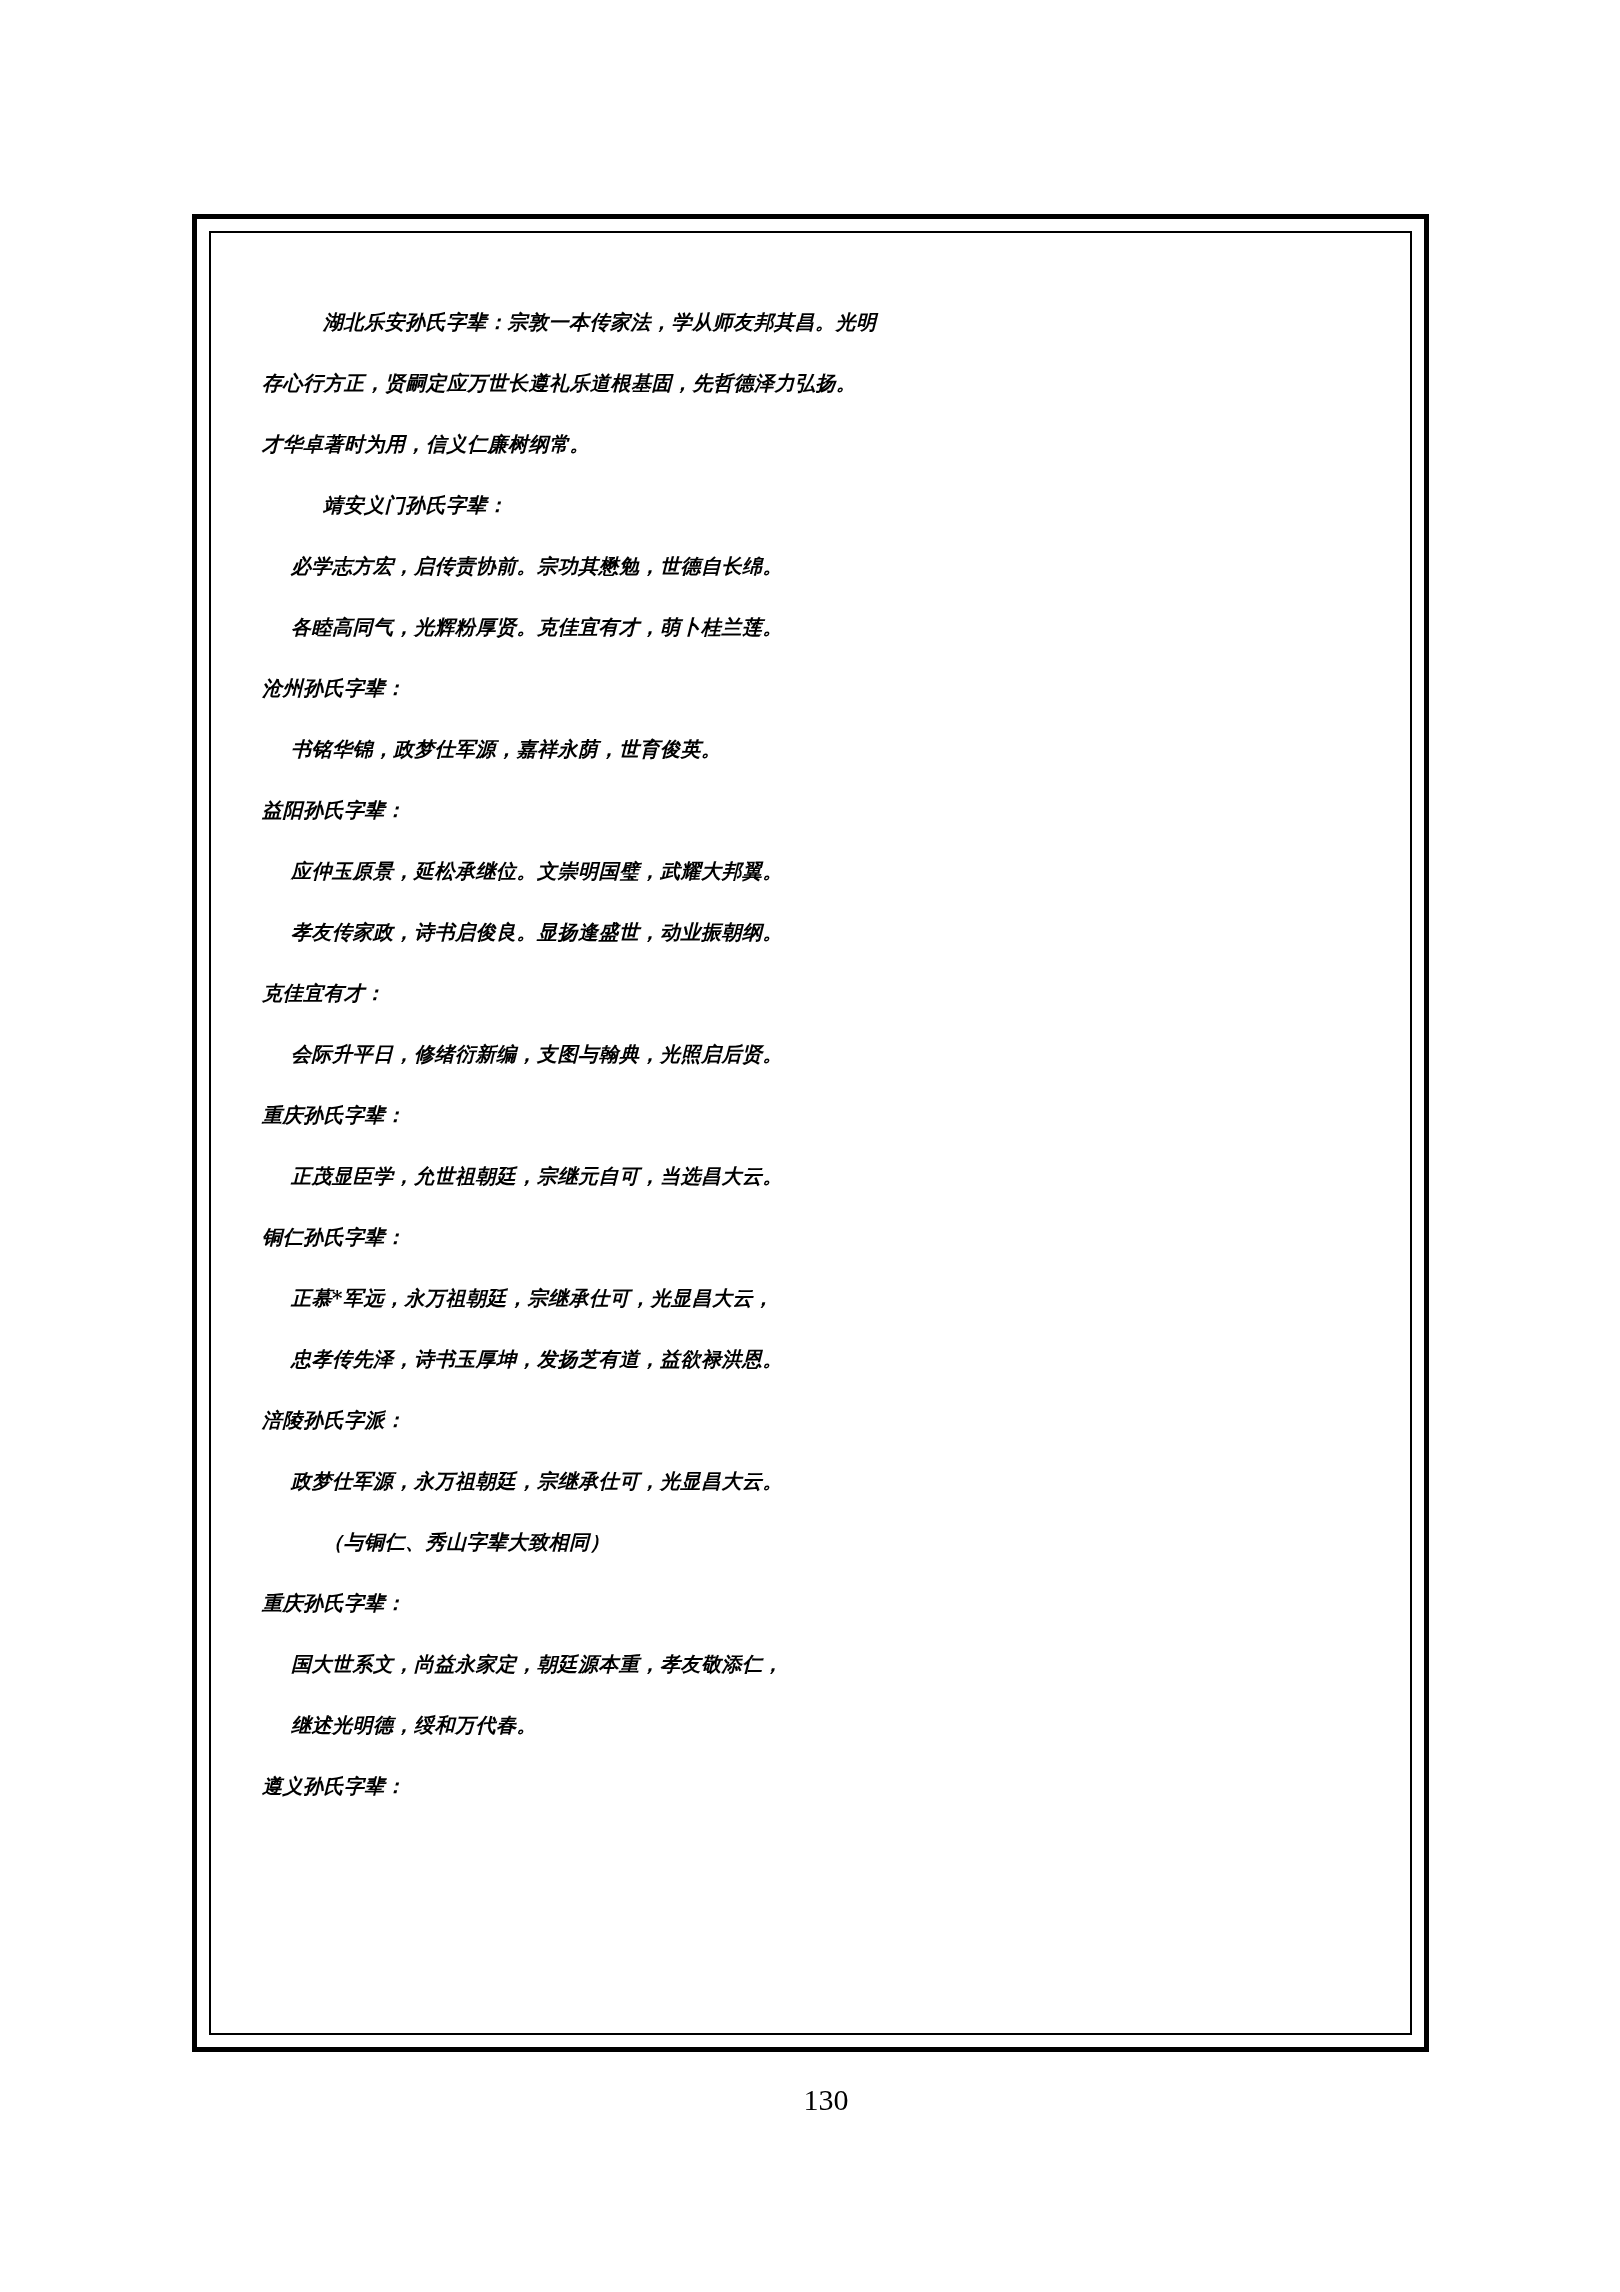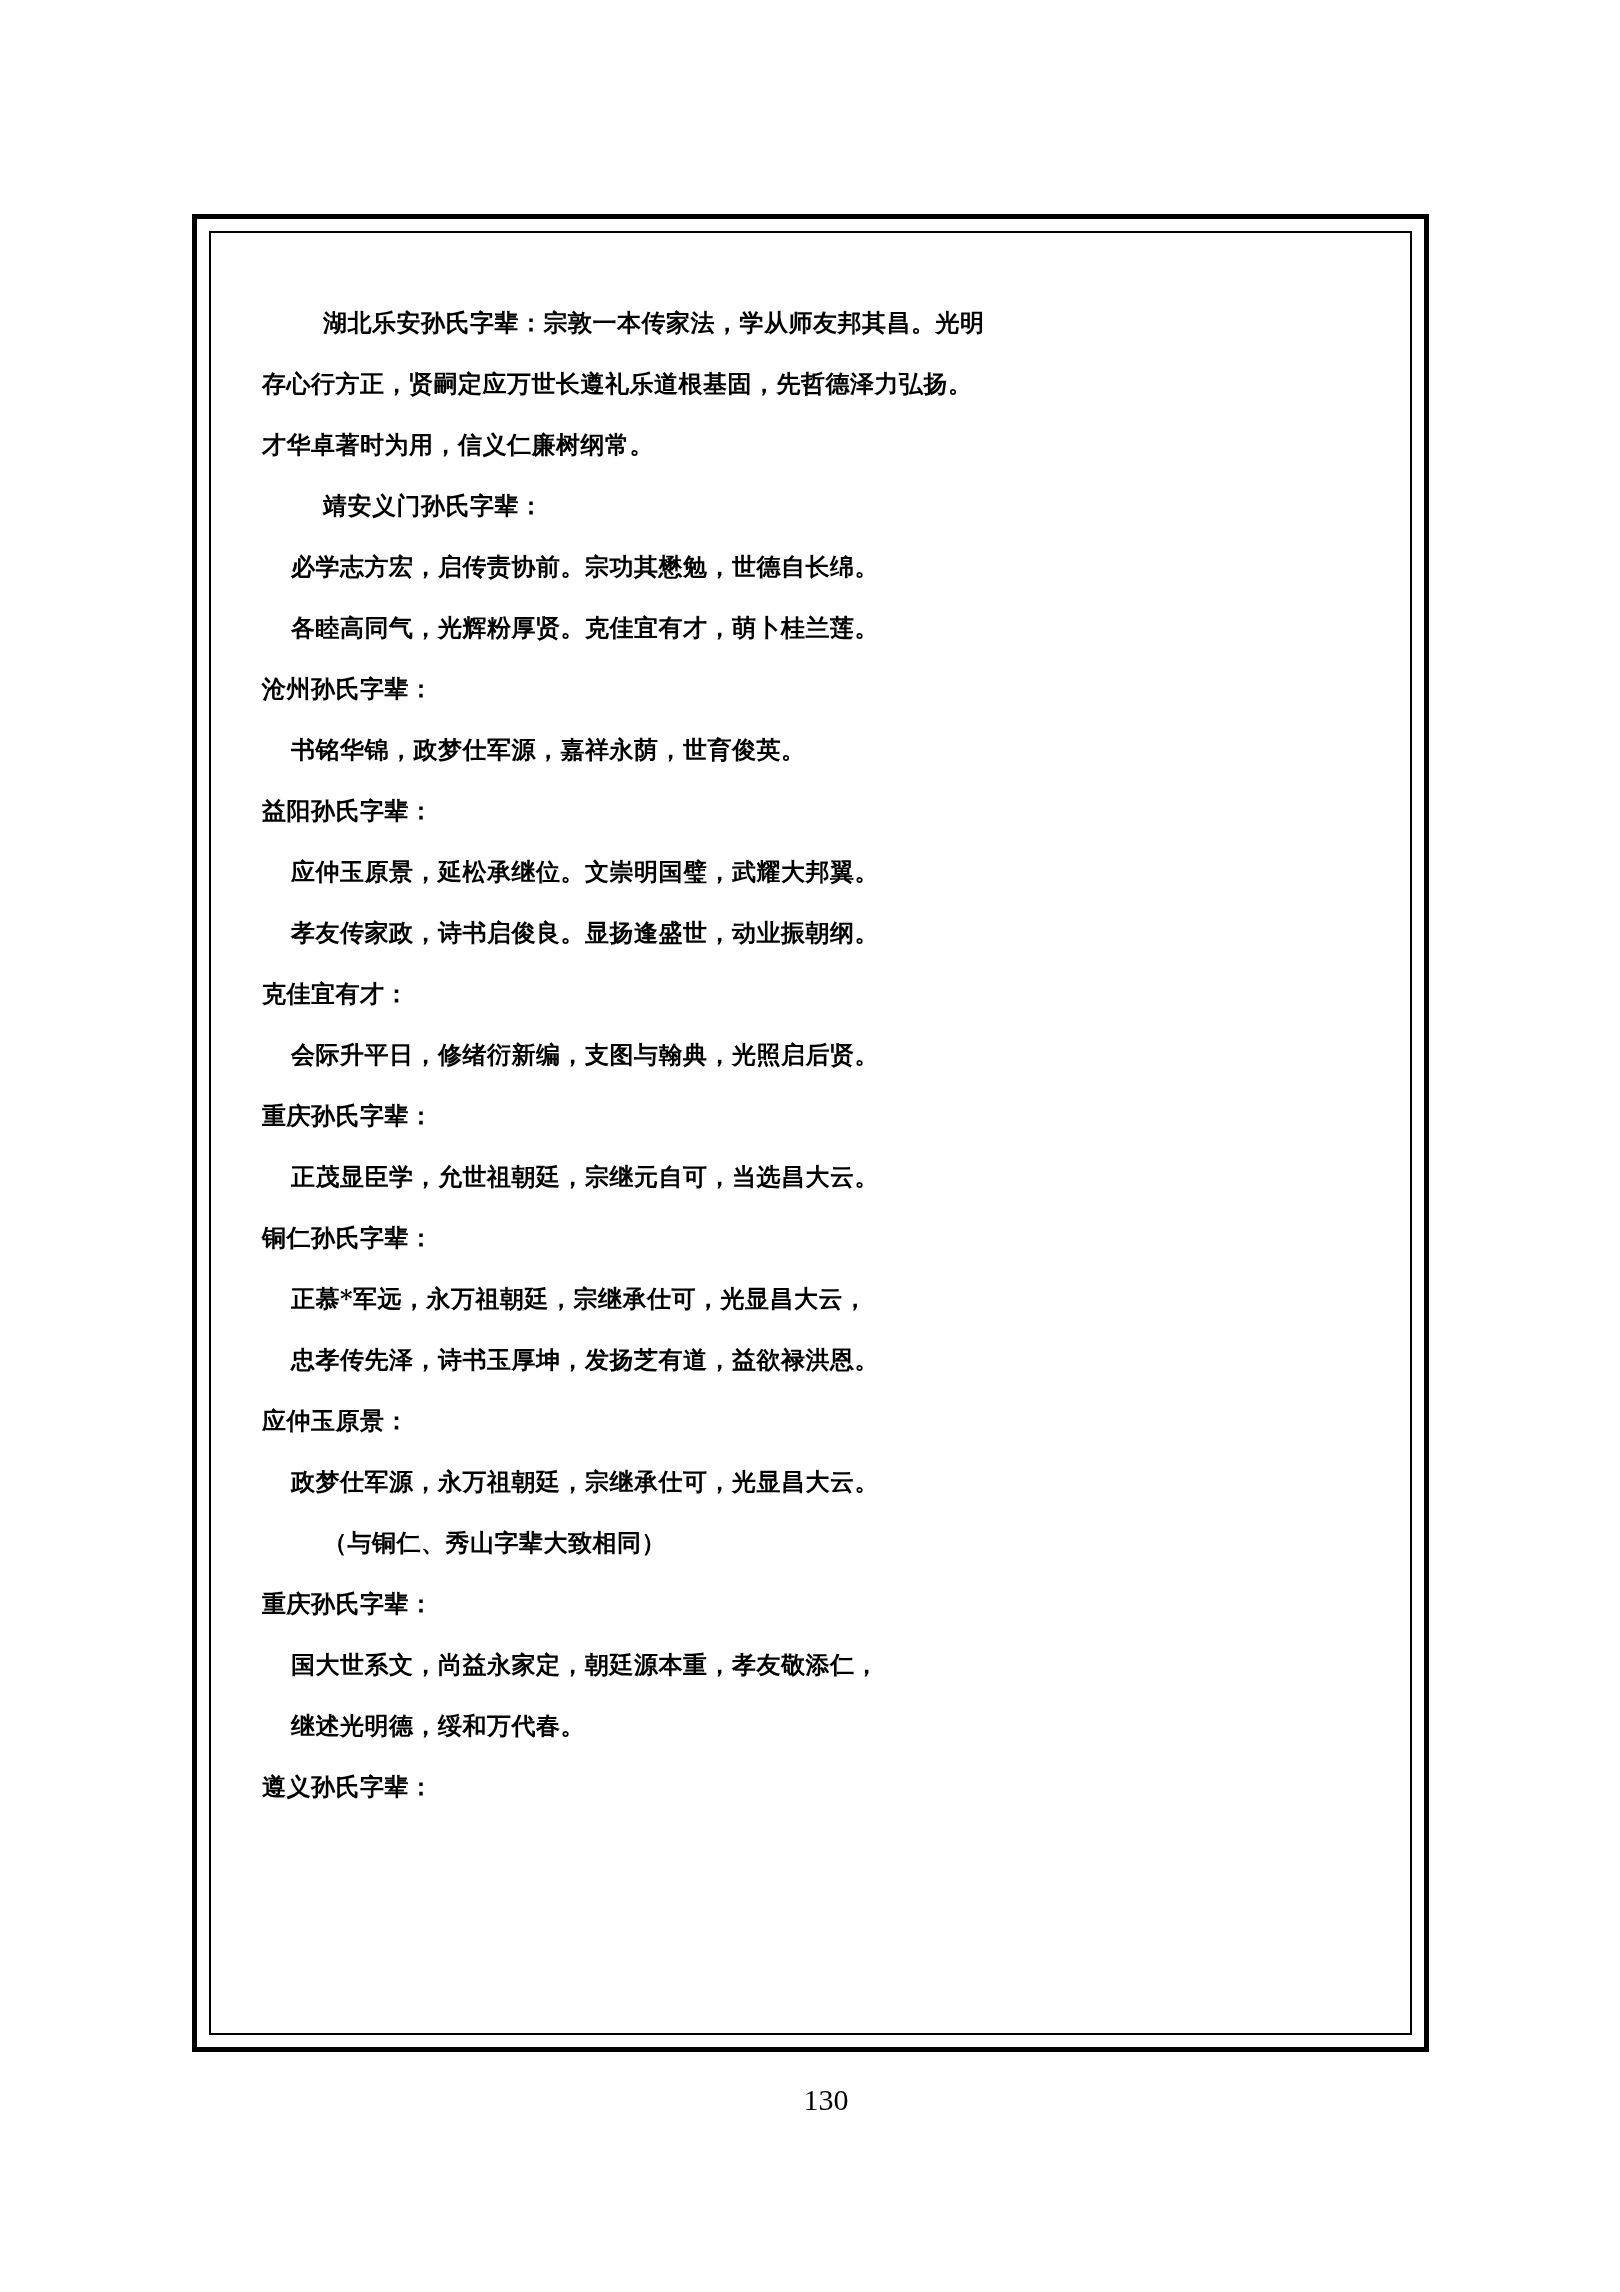--- a/index.html
+++ b/index.html
@@ -45,26 +45,27 @@
   .content {
     position: absolute;
     left: 223px;
     top: 263px;
     width: 1176px;
     height: 1745px;
     box-sizing: border-box;
     padding: 29px 39px 0 39px;
   }
   .line {
-    font-size: 24px;
+    font-size: 20px;
     line-height: 61px;
     letter-spacing: 0.5px;
     white-space: pre;
     font-weight: bold;
     font-family: "DejaVu Serif", "Liberation Serif", serif;
+    font-style: italic;
   }
   .line.kai {
     
     font-weight: bold;
   }
   .line.head {
     font-weight: bold;
   }
   .indent-1 { padding-left: 61px; }
   .indent-2 { padding-left: 29px; }
@@ -101,21 +102,21 @@
     <div class="line head indent-0">益阳孙氏字辈：</div>
     <div class="line kai indent-2">应仲玉原景，延松承继位。文崇明国璧，武耀大邦翼。</div>
     <div class="line kai indent-2">孝友传家政，诗书启俊良。显扬逢盛世，动业振朝纲。</div>
     <div class="line head indent-0">克佳宜有才：</div>
     <div class="line kai indent-2">会际升平日，修绪衍新编，支图与翰典，光照启后贤。</div>
     <div class="line head indent-0">重庆孙氏字辈：</div>
     <div class="line kai indent-2">正茂显臣学，允世祖朝廷，宗继元自可，当选昌大云。</div>
     <div class="line head indent-0">铜仁孙氏字辈：</div>
     <div class="line kai indent-2">正慕*军远，永万祖朝廷，宗继承仕可，光显昌大云，</div>
     <div class="line kai indent-2">忠孝传先泽，诗书玉厚坤，发扬芝有道，益欲禄洪恩。</div>
-    <div class="line head indent-0">应仲玉原景：</div>
+    <div class="line head indent-0">涪陵孙氏字派：</div>
     <div class="line kai indent-2">政梦仕军源，永万祖朝廷，宗继承仕可，光显昌大云。</div>
     <div class="line kai indent-1">（与铜仁、秀山字辈大致相同）</div>
     <div class="line head indent-0">重庆孙氏字辈：</div>
     <div class="line kai indent-2">国大世系文，尚益永家定，朝廷源本重，孝友敬添仁，</div>
     <div class="line kai indent-2">继述光明德，绥和万代春。</div>
     <div class="line head indent-0">遵义孙氏字辈：</div>
   </div>
 
   <div class="page-number">130</div>
 

